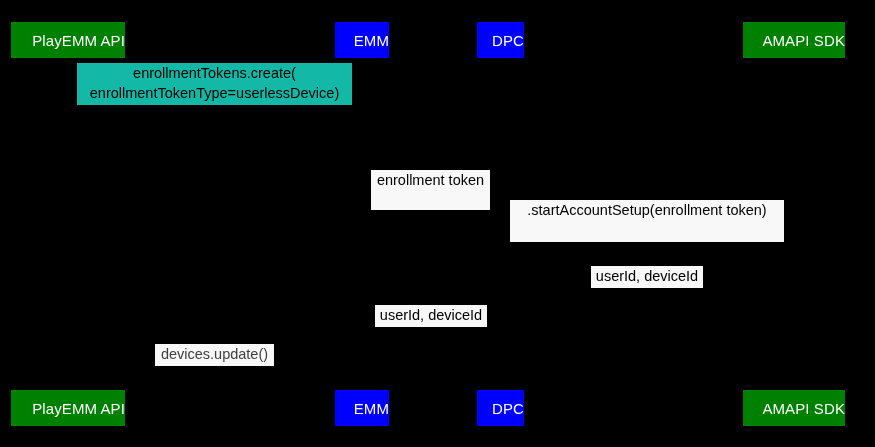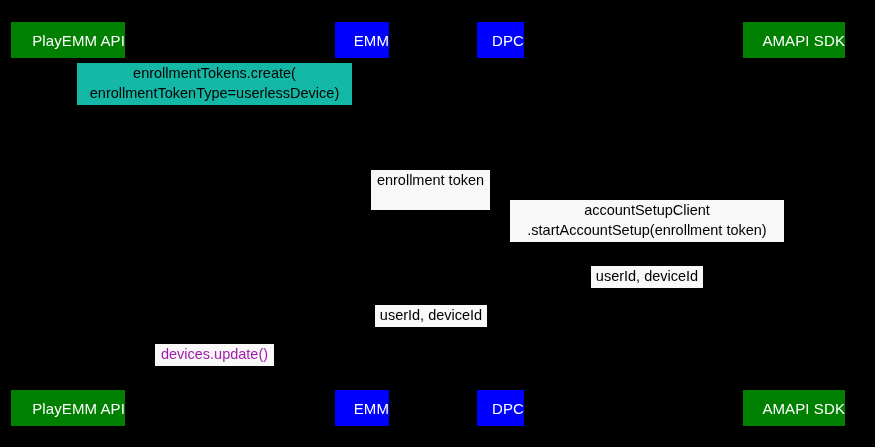--- a/index.html
+++ b/index.html
@@ -72,17 +72,17 @@
       <span>DPC</span>
     </div>
     <div class="participant green" style="left: 743px; top: 22px; width: 102px; height: 36px; background: rgb(0, 128, 0); color: rgb(255, 255, 255);">
       <span>AMAPI SDK</span>
     </div>
     <div class="participant green" style="left: 743px; top: 390px; width: 102px; height: 36px; background: rgb(0, 128, 0); color: rgb(255, 255, 255);">
       <span>AMAPI SDK</span>
     </div>
     <div class="msg" style="left: 77px; top: 63px; width: 275px; height: 42px; background: #14b8a6; color: rgb(0, 0, 0);"><span class="line">enrollmentTokens.create(</span><span class="line">enrollmentTokenType=userlessDevice)</span></div>
     <div class="msg" style="left: 371px; top: 170px; width: 119px; height: 40px; background: rgb(248, 248, 248); color: rgb(0, 0, 0);"><span class="line">enrollment token</span></div>
-    <div class="msg" style="left: 510px; top: 200px; width: 274px; height: 42px; background: rgb(248, 248, 248); color: rgb(0, 0, 0);"><span class="line">accountSetupClient</span><span class="line">.startAccountSetup(enrollment token)</span></div>
+    <div class="msg" style="left: 510px; top: 200px; width: 274px; height: 42px; background: rgb(248, 248, 248); color: rgb(0, 0, 0);"><span class="line">.startAccountSetup(enrollment token)</span></div>
     <div class="msg" style="left: 591px; top: 266px; width: 112px; height: 22px; background: rgb(248, 248, 248); color: rgb(0, 0, 0);"><span class="line">userId, deviceId</span></div>
     <div class="msg" style="left: 375px; top: 305px; width: 112px; height: 22px; background: rgb(248, 248, 248); color: rgb(0, 0, 0);"><span class="line">userId, deviceId</span></div>
-    <div class="msg" style="left: 155px; top: 344px; width: 119px; height: 22px; background: rgb(248, 248, 248); color: #a21caf;"><span class="line">devices.update()</span></div>
+    <div class="msg" style="left: 155px; top: 344px; width: 119px; height: 22px; background: rgb(248, 248, 248); color: #404040;"><span class="line">devices.update()</span></div>
   </div>
 
 </body></html>

